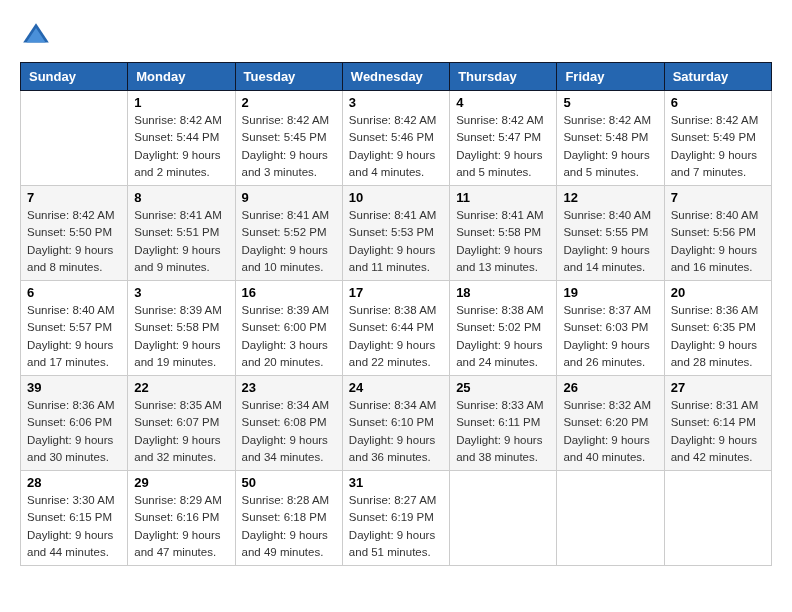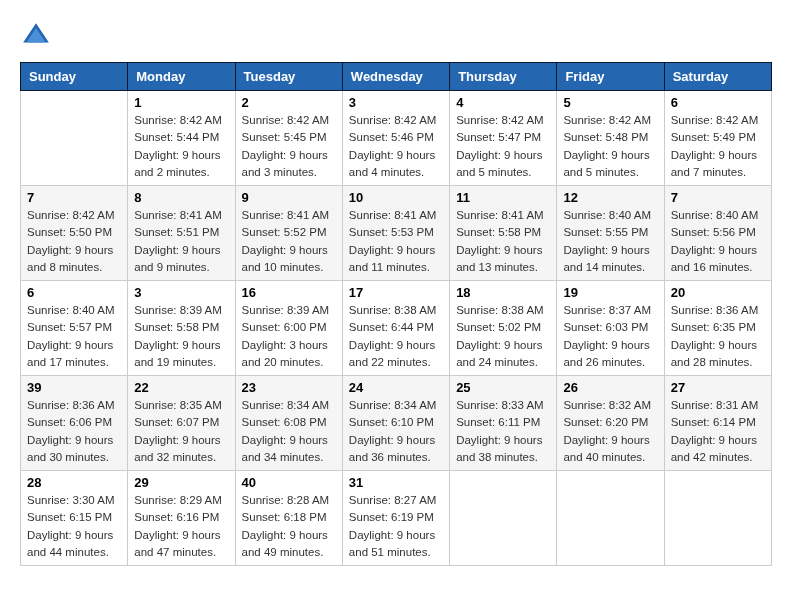--- a/index.html
+++ b/index.html
@@ -357,21 +357,21 @@
         </td>
         <td>
           <span class="day-num">29</span>
         <div class="day-info">
           <span>Sunrise: 8:29 AM</span><br>
           <span>Sunset: 6:16 PM</span><br>
           <span>Daylight: 9 hours and 47 minutes.</span>
         </div>
         </td>
         <td>
-          <span class="day-num">40</span>
+          <span class="day-num">50</span>
         <div class="day-info">
           <span>Sunrise: 8:28 AM</span><br>
           <span>Sunset: 6:18 PM</span><br>
           <span>Daylight: 9 hours and 49 minutes.</span>
         </div>
         </td>
         <td>
           <span class="day-num">31</span>
         <div class="day-info">
           <span>Sunrise: 8:27 AM</span><br>

